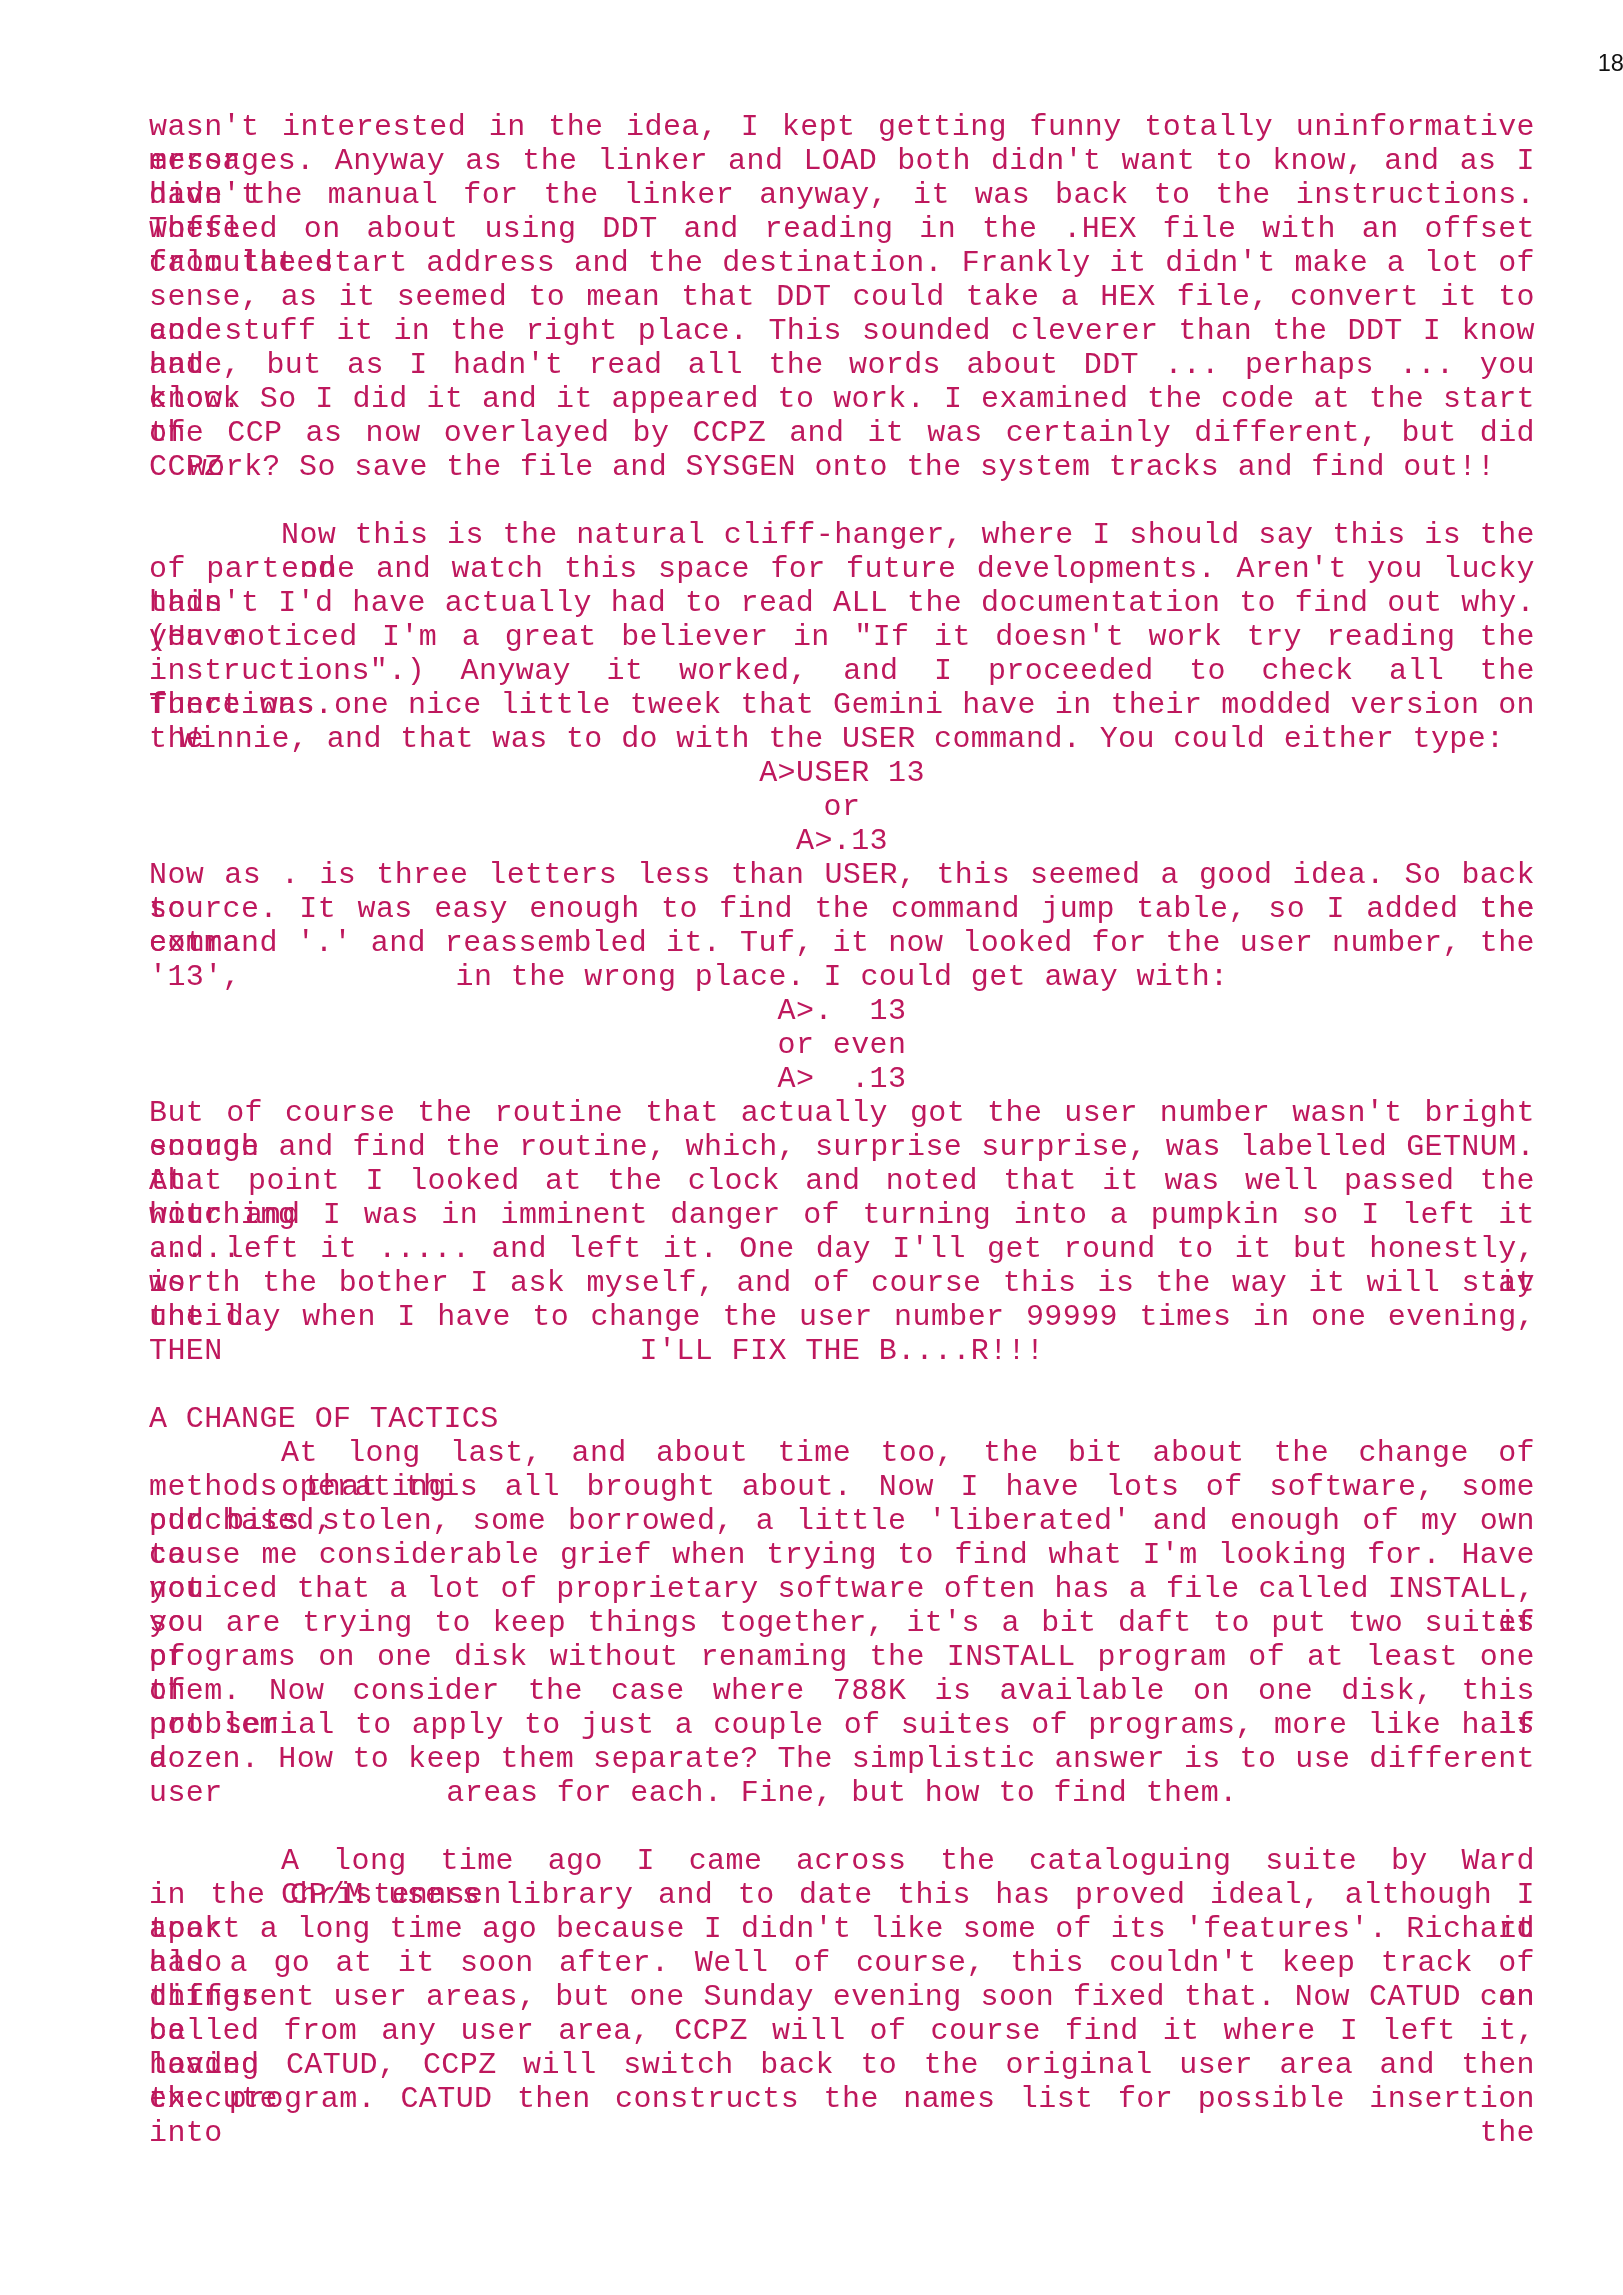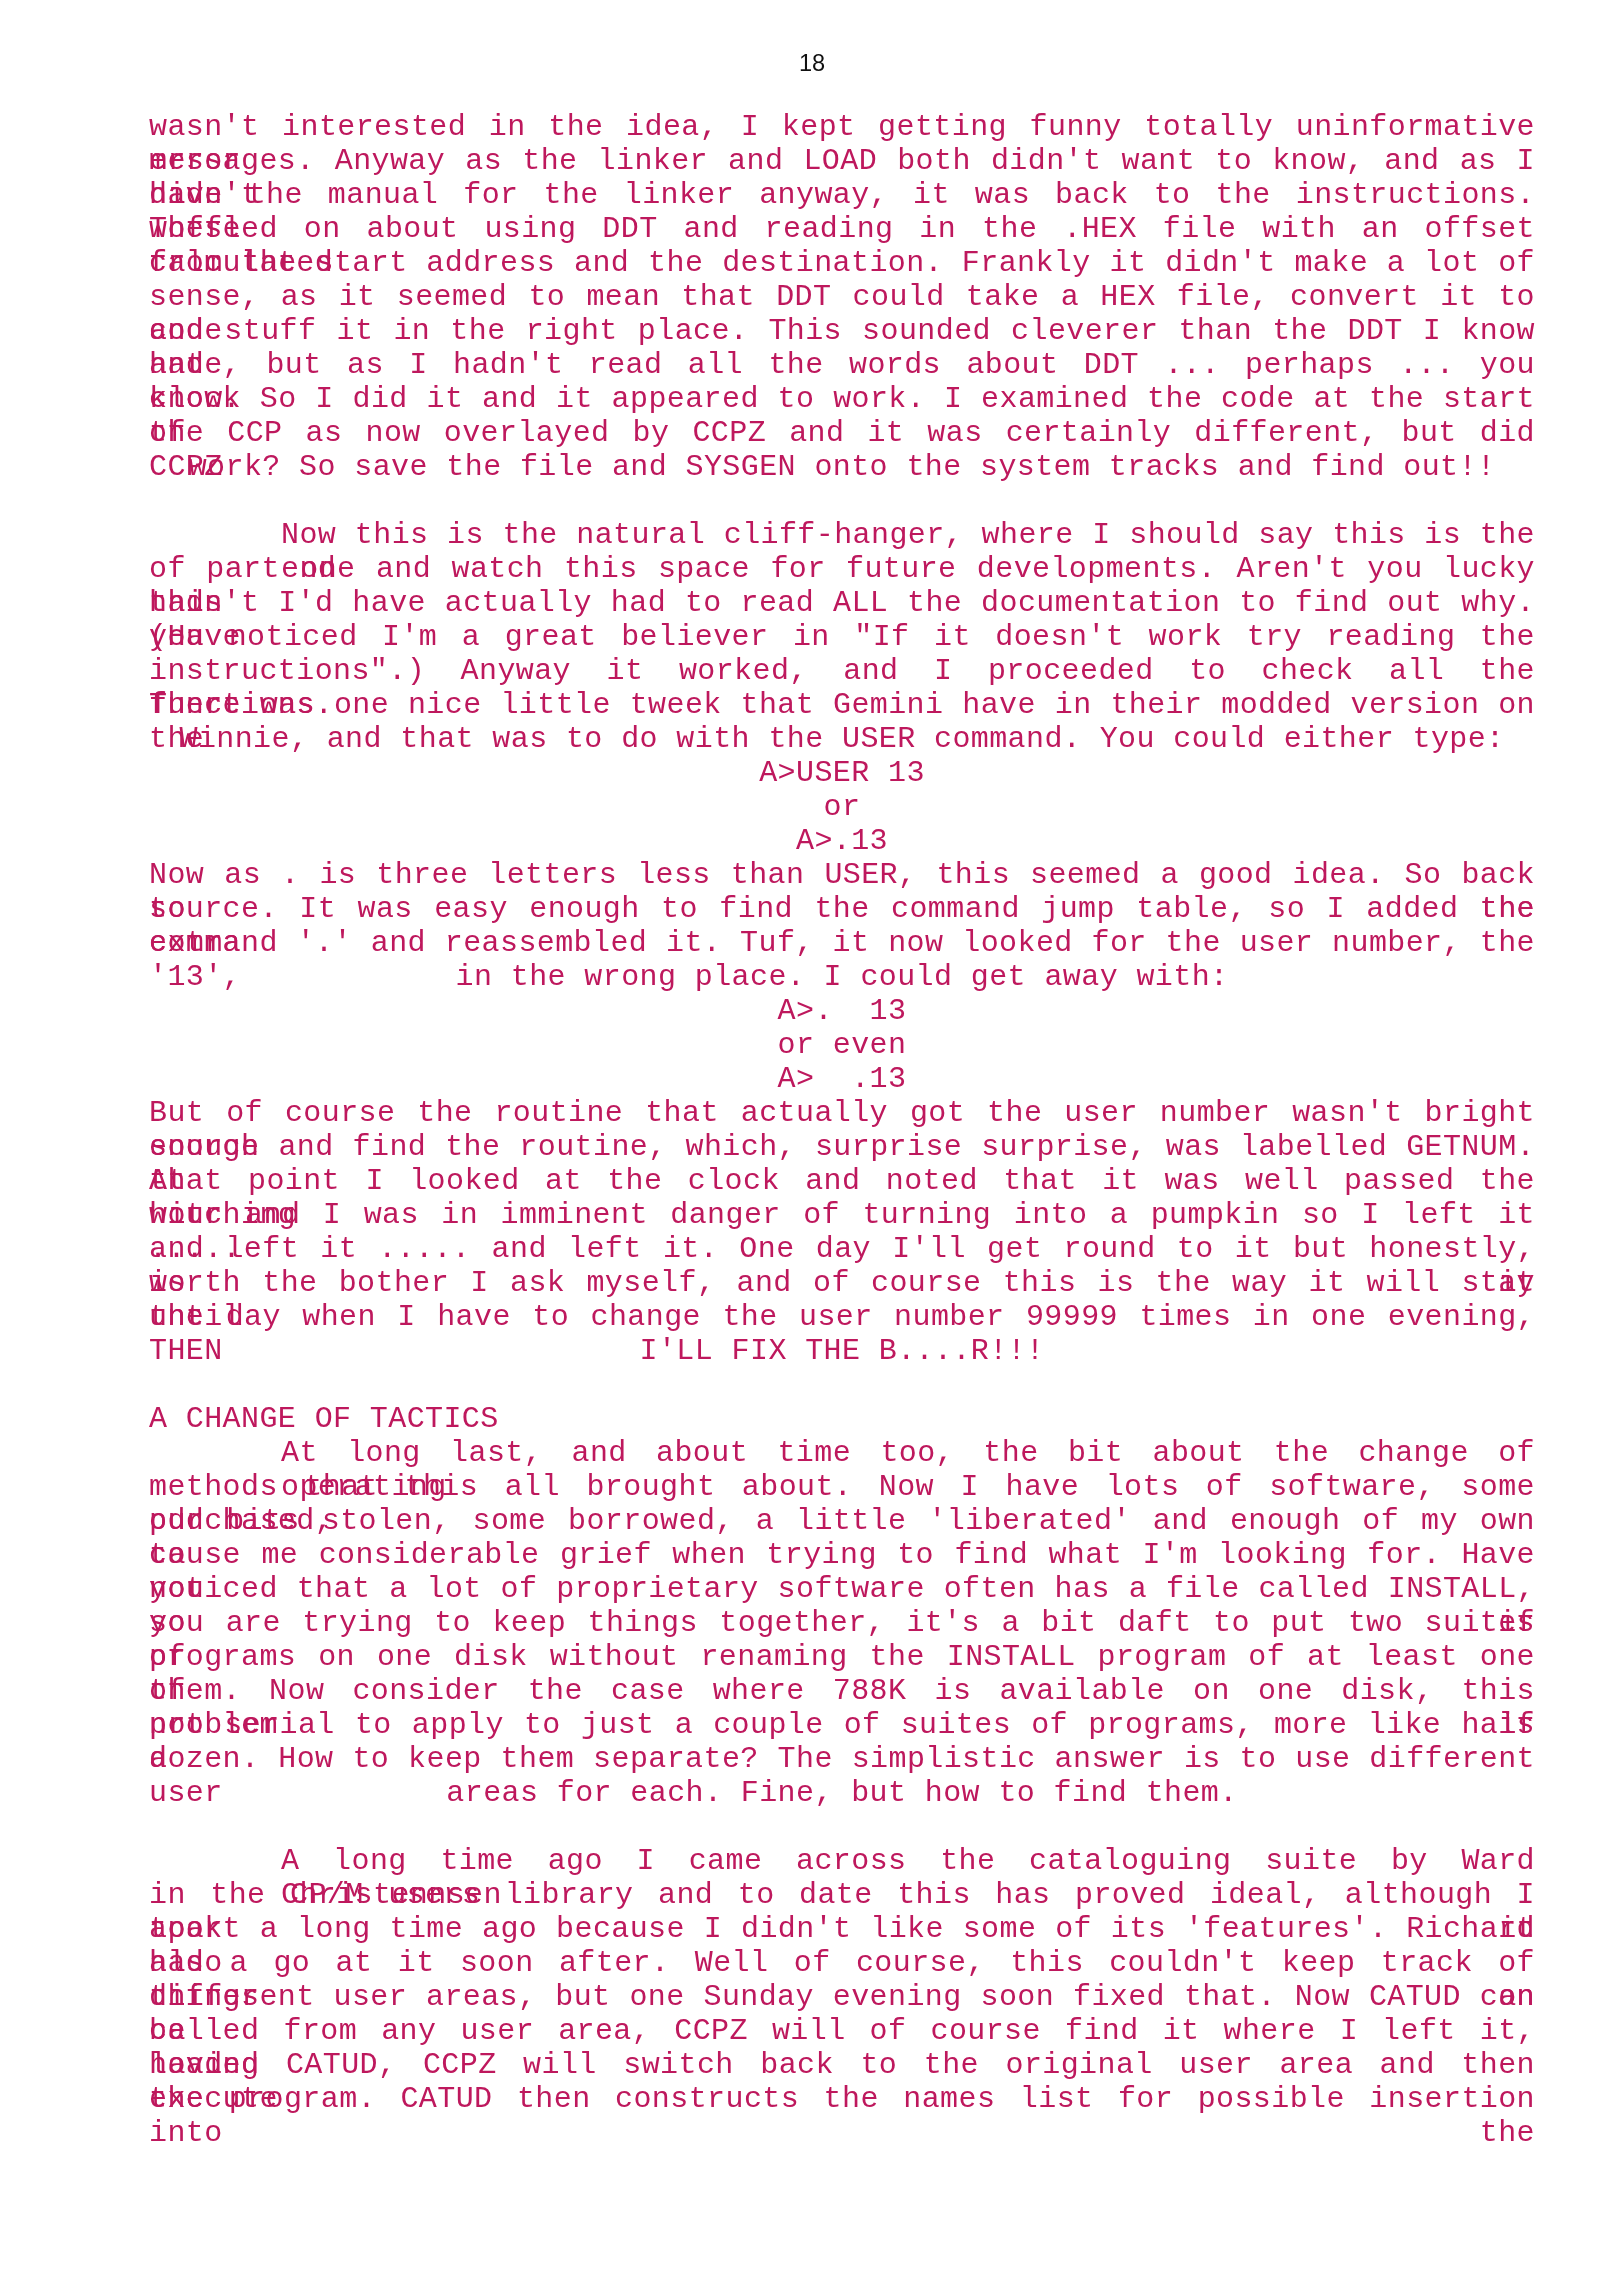--- a/index.html
+++ b/index.html
@@ -1,19 +1,19 @@
 <!DOCTYPE html>
 <html style="font-size:11px"><head>
 <meta charset="utf-8">
 <style>
   html, body { margin: 0; padding: 0; background: #ffffff; }
   body { width: 1624px; height: 2295px; position: relative; overflow: hidden; }
   .page { position: absolute; left: 0; top: 0; width: 1624px; height: 2295px; background: #fff; color: #111; }
   .page-number {
-    position: absolute; left: 0; width: 1624px; top: 50px; text-align: center;
+    position: absolute; left: 0; width: 1624px; top: 50px; text-align: right;
     font-family: "Liberation Sans", sans-serif; font-size: 23.6px; color: #111;
   }
   .body-text {
     position: absolute; left: 149px; width: 1386px; top: 110px;
     font-family: "Liberation Mono", "DejaVu Sans Mono", monospace;
     font-size: 30px; line-height: 34px; color: #be185d;
     letter-spacing: 0.4px;
   }
   .line { display: block; white-space: nowrap; height: 34px; }
   .line.j { text-align: justify; text-align-last: justify; white-space: normal; }

